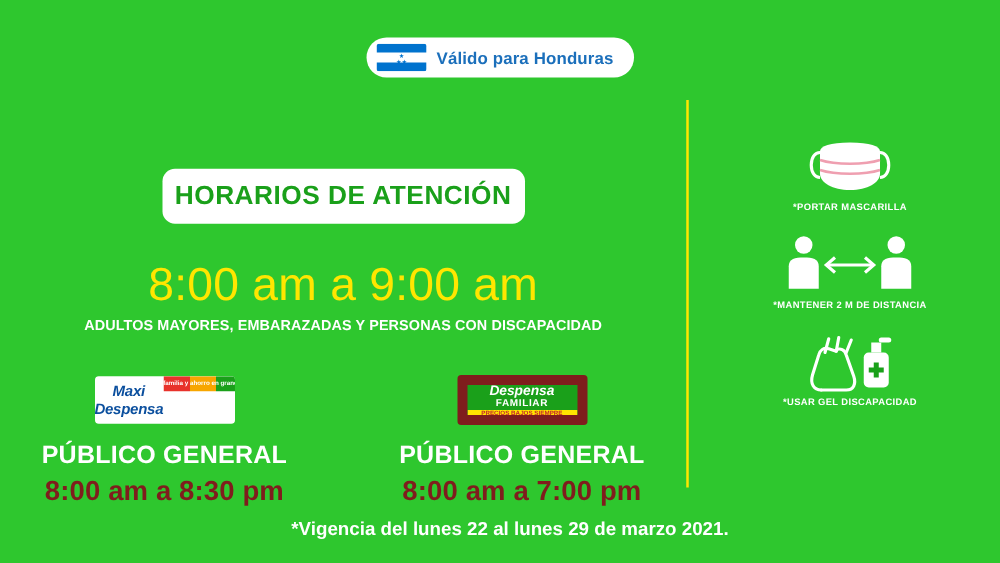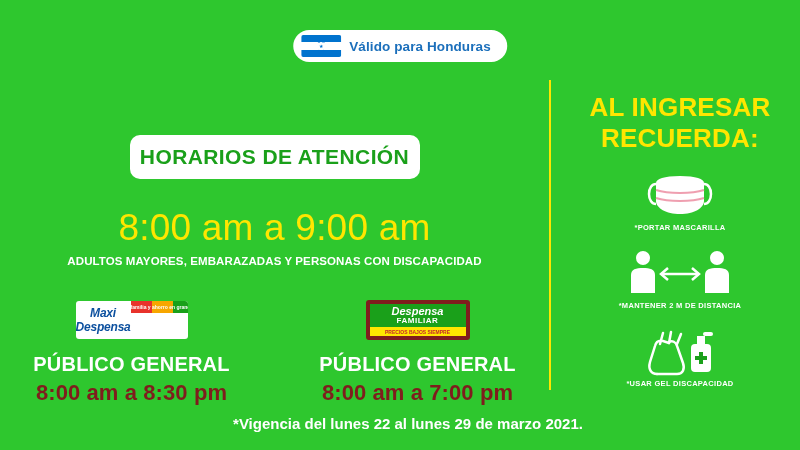--- a/index.html
+++ b/index.html
@@ -179,21 +179,21 @@
   }
 
   
   .logo-fam {
     width: 104px;
     height: 40px;
     background: #1aa01a;
     border-radius: 3px;
     position: relative;
     overflow: hidden;
-    border: 4px solid #7f1d1d;
+    border: 8px solid #7f1d1d;
     display: flex;
     flex-direction: column;
     box-sizing: border-box;
   }
   .logo-fam .lf-top {
     flex: 1;
     display: flex;
     flex-direction: column;
     align-items: center;
     justify-content: center;
@@ -336,24 +336,20 @@
           </div>
         </div>
         <div class="brand-label">PÚBLICO GENERAL</div>
         <div class="brand-hours">8:00 am a 7:00 pm</div>
       </div>
 
     </div>
   </div>
 
   <div class="right">
-    <div class="right-title">
-      <div>AL INGRESAR</div>
-      <div>RECUERDA:</div>
-    </div>
 
     <div class="tip">
       <div class="tip-icon">
         <svg width="72" height="48" viewBox="0 0 72 48" aria-hidden="true">
           <path d="M12 14 C8 14 5 18 5 24 C5 30 8 34 12 34" fill="none" stroke="#ffffff" stroke-width="2.5"></path>
           <path d="M60 14 C64 14 67 18 67 24 C67 30 64 34 60 34" fill="none" stroke="#ffffff" stroke-width="2.5"></path>
           <path d="M12 13 C12 9 20 6 36 6 C52 6 60 9 60 13 L60 31 C60 38 50 44 36 44 C22 44 12 38 12 31 Z" fill="#ffffff"></path>
           <path d="M12 20 C24 24 48 24 60 20" fill="none" stroke="#ef9fb0" stroke-width="2"></path>
           <path d="M12 28 C24 32 48 32 60 28" fill="none" stroke="#ef9fb0" stroke-width="2"></path>
         </svg>

